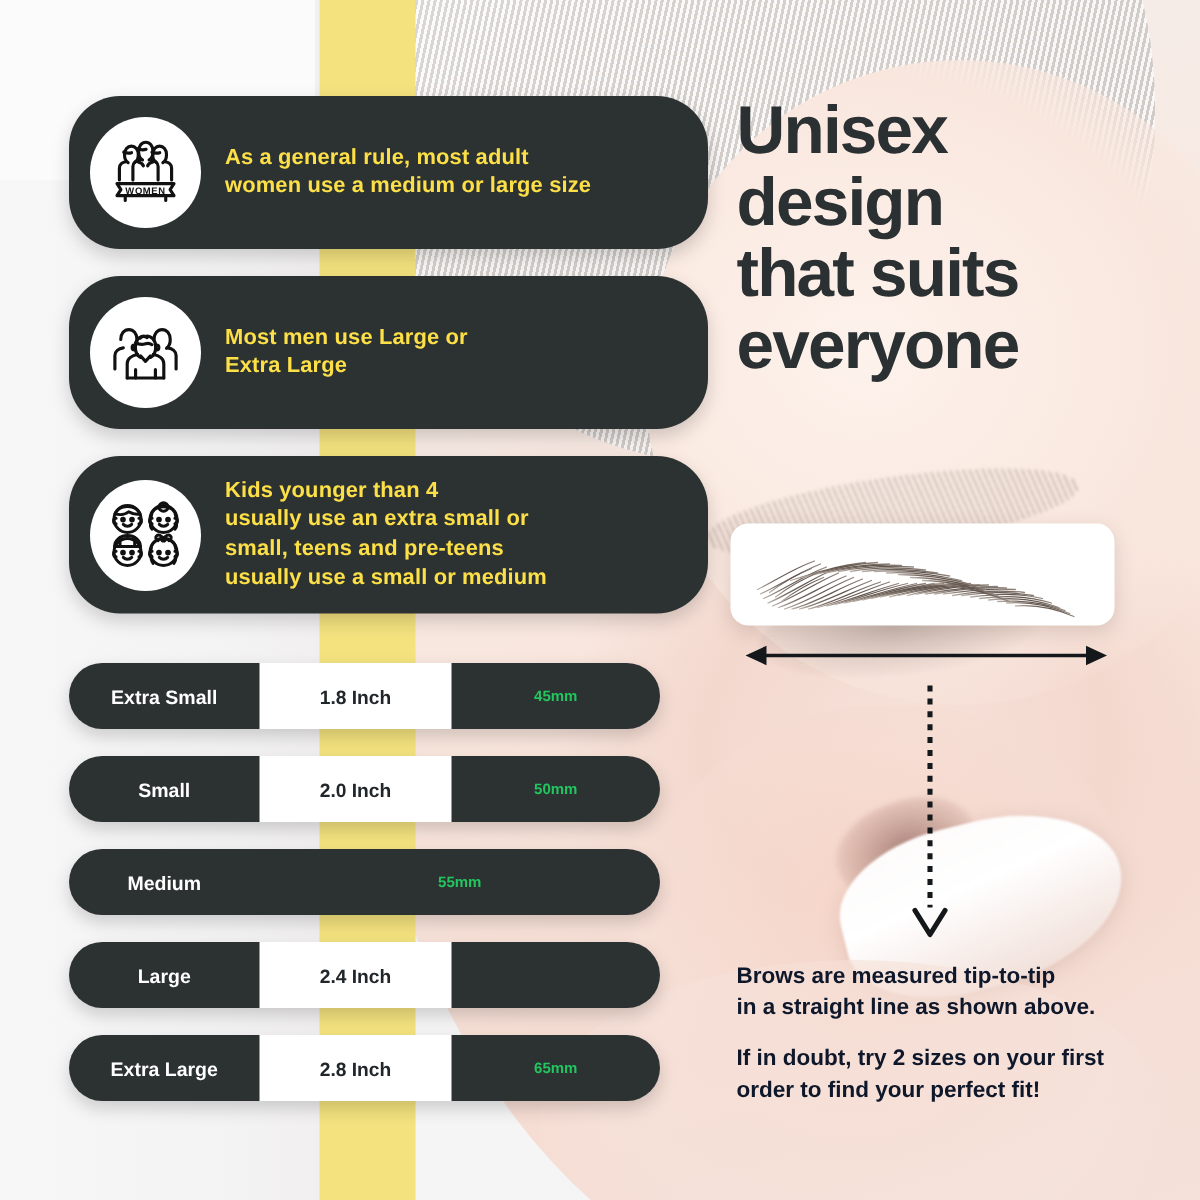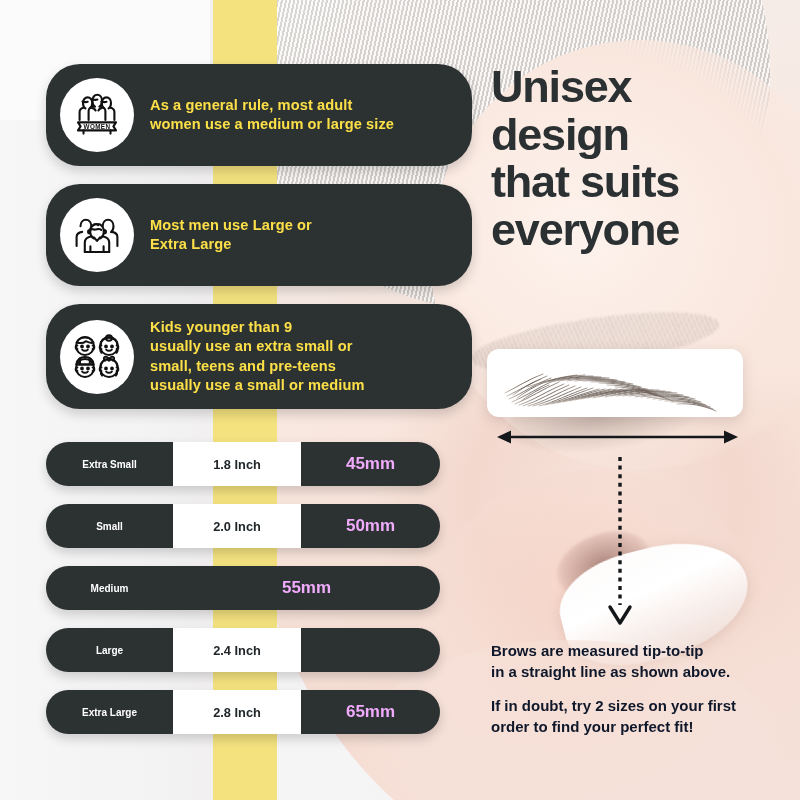--- a/index.html
+++ b/index.html
@@ -131,32 +131,32 @@
     height:44px;
     margin-bottom:18px;
     background:#2c3232;
     border-radius:22px;
     box-shadow:0 5px 11px rgba(0,0,0,.17);
     display:flex; align-items:center;
   }
   .cell-name {
     width:127px; height:100%;
     display:flex; align-items:center; justify-content:center;
-    color:#fff; font-size:10px; font-weight:bold;
+    color:#fff; font-size:13px; font-weight:bold;
   }
   .cell-inch {
     width:128px; height:100%;
     background:#ffffff;
     display:flex; align-items:center; justify-content:center;
     color:#20262a; font-size:12.8px; font-weight:bold;
   }
   .cell-mm {
     flex:1; height:100%;
     display:flex; align-items:center; justify-content:center;
-    color:#f0abfc; font-size:17px; font-weight:bold;
+    color:#22c55e; font-size:10px; font-weight:bold;
   }
 
   
   #headline {
     position:absolute; left:491px; top:63px; width:300px;
     color:#2b3132;
     font-size:45px; font-weight:bold;
     line-height:1.06; letter-spacing:-1.2px;
     white-space:pre-line;
   }
@@ -290,21 +290,21 @@
         <path d="M39 29c-1.4-2.2-3.4-2.8-4.6-1.8-1 .9-.6 2.6 1 3.3M39 29c1.4-2.2 3.4-2.8 4.6-1.8 1 .9.6 2.6-1 3.3"></path>
         <circle cx="39" cy="29.6" r="1.1"></circle>
         <path d="M31.4 37.5c-1 0-1.7.8-1.7 1.8s.7 1.8 1.7 1.8"></path>
         <path d="M46.6 37.5c1 0 1.7.8 1.7 1.8s-.7 1.8-1.7 1.8"></path>
         <path d="M31 40.6c-.4 1.9 0 3.8 1.1 5M47 40.6c.4 1.9 0 3.8-1.1 5"></path>
         <circle cx="36" cy="38.4" r=".9" fill="#111"></circle>
         <circle cx="42" cy="38.4" r=".9" fill="#111"></circle>
         <path d="M36.2 41.6c1.5 1.6 4.1 1.6 5.6 0"></path>
       </svg>
     </div>
-    <div class="card-text">Kids younger than 9
+    <div class="card-text">Kids younger than 4
 usually use an extra small or
 small, teens and pre-teens
 usually use a small or medium</div>
   </div>
 </div>
 
 <div id="size-table">
 
   <div class="size-row">
     <div class="cell-name">Extra Small</div>

